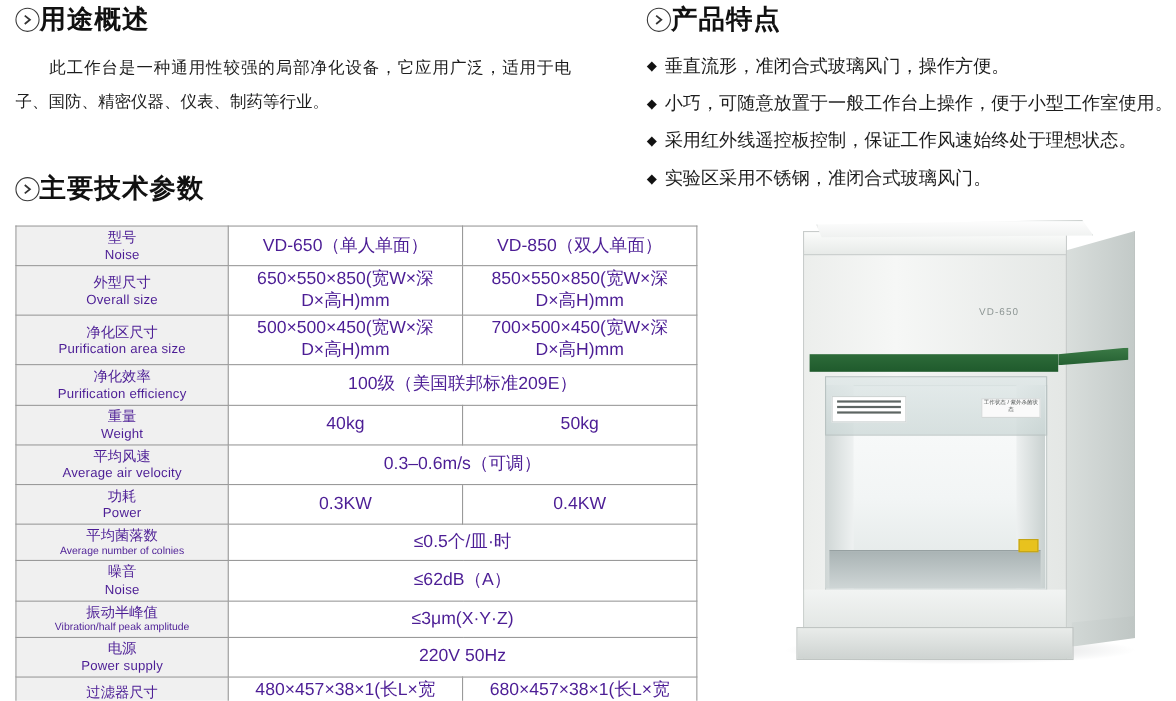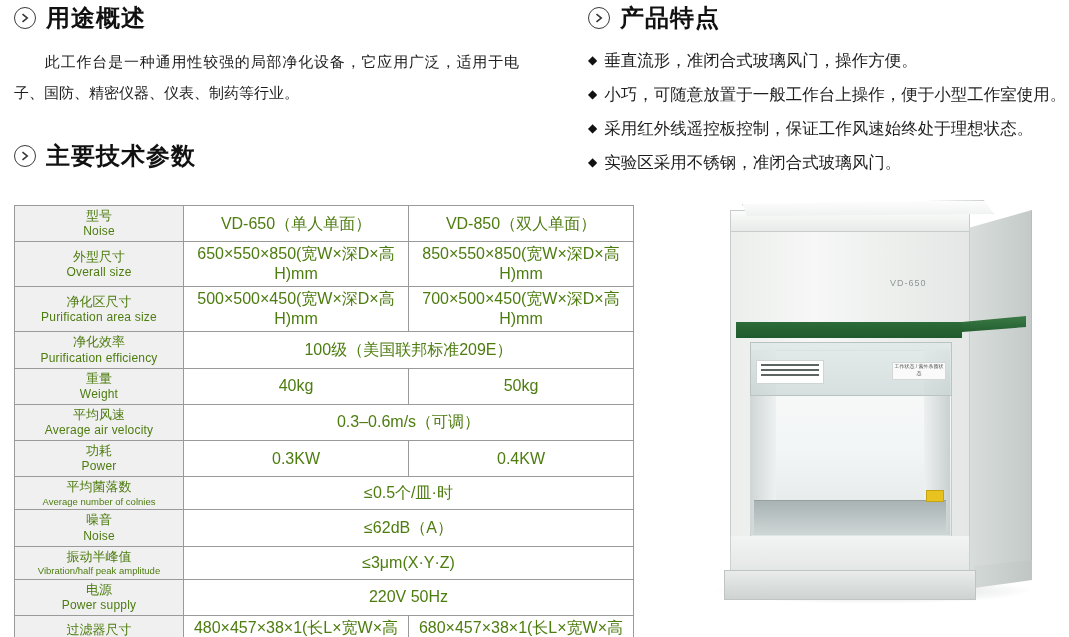--- a/index.html
+++ b/index.html
@@ -7,21 +7,21 @@
     width:1069px;height:637px;
     background:#ffffff;
     font-family:"Liberation Sans","DejaVu Sans",sans-serif;
     color:#1a1a1a;
     overflow:hidden;
     position:relative;
   }
   .page{position:relative;width:1069px;height:637px;}
 
   
-  .sec-head{display:flex;align-items:center;gap:10px;}
+  .sec-head{display:flex;align-items:center;}
   .sec-head .bullet{
     width:20px;height:20px;border-radius:50%;
     border:1.6px solid #3a3a3a;
     display:inline-flex;align-items:center;justify-content:center;
     flex:0 0 auto;
   }
   .sec-head .bullet svg{display:block;}
   .sec-head .txt{
     font-size:24px;font-weight:bold;letter-spacing:1px;color:#111;
     line-height:1;
@@ -40,37 +40,37 @@
   #features-block{position:absolute;left:556px;top:6px;width:500px;margin-left:32px;}
   #features-list{margin-top:16px;}
   .feat-item{
     display:flex;align-items:flex-start;gap:7px;
     font-size:16.5px;line-height:29px;color:#1d1d1d;
     margin-bottom:5px;
   }
   .feat-item .dia{font-size:12px;line-height:29px;color:#111;}
 
   
-  #params-head{position:absolute;left:14px;top:144px;justify-content:space-between;}
+  #params-head{position:absolute;left:14px;top:160px;justify-content:space-between;}
 
   
   #spec-table{
     position:absolute;left:14px;top:205px;
     width:620px;
     border-collapse:collapse;
     table-layout:fixed;
     background:#fff;
   }
   #spec-table td{
     border:1px solid #9a9a9a;
-    padding:2px 4px;
+    padding:2px 16px;
     text-align:center;
     vertical-align:middle;
     font-size:12.5px;
-    color:#4d7c0f;
+    color:#4c1d95;
     line-height:1.25;
   }
   #spec-table td.label{
     width:160px;
     background:#f0f0f0;
   }
   #spec-table .cn{font-size:13px;display:block;}
   #spec-table .en{font-size:12px;display:block;letter-spacing:0.2px;}
   #spec-table .small-en{font-size:9.5px;display:block;letter-spacing:0;}
   #spec-table td.val{font-size:16px;}

